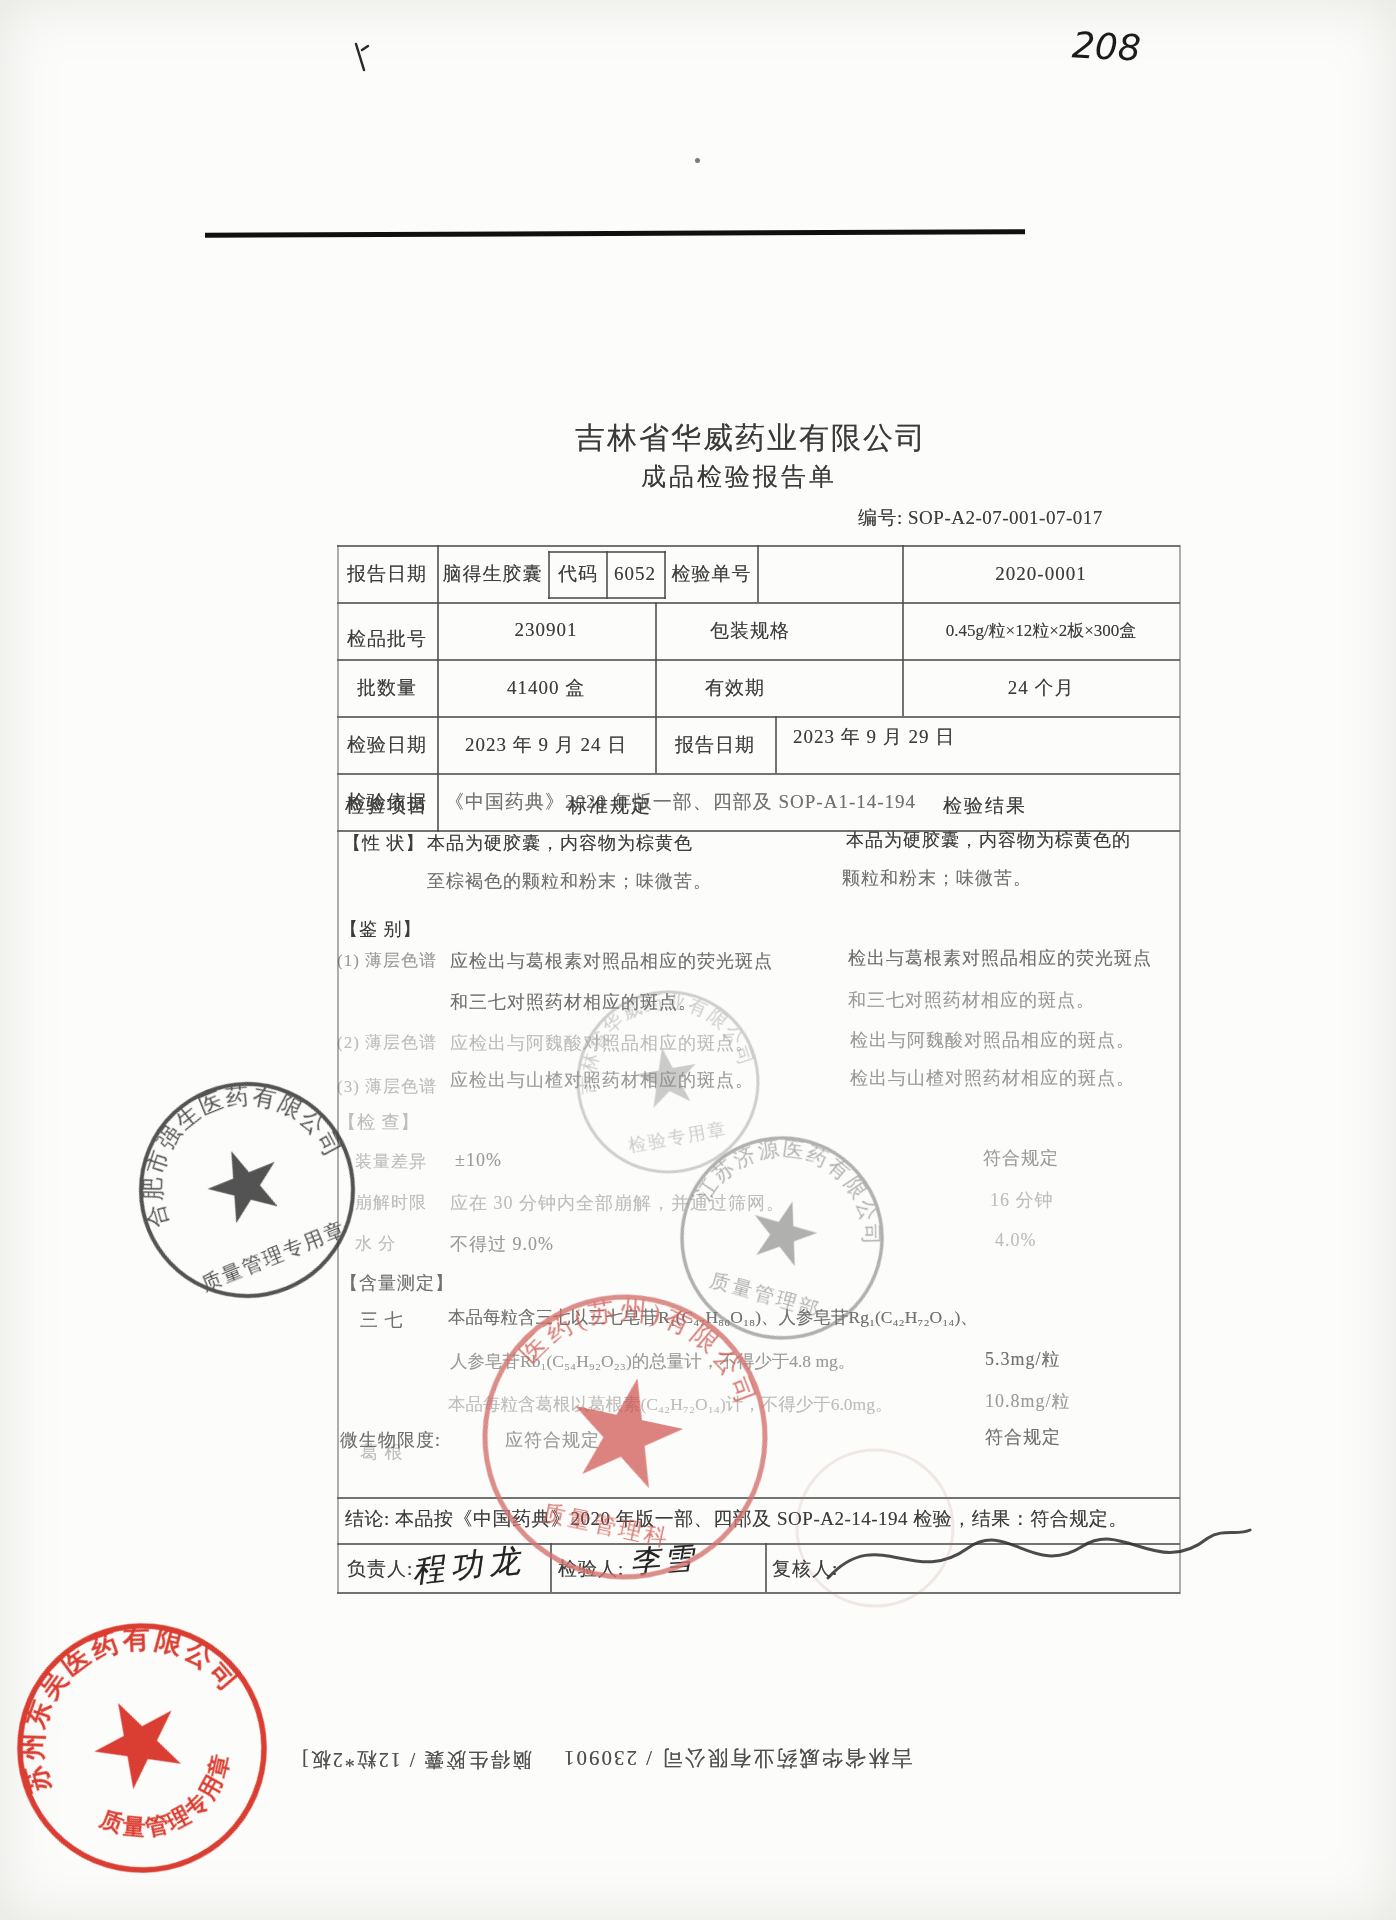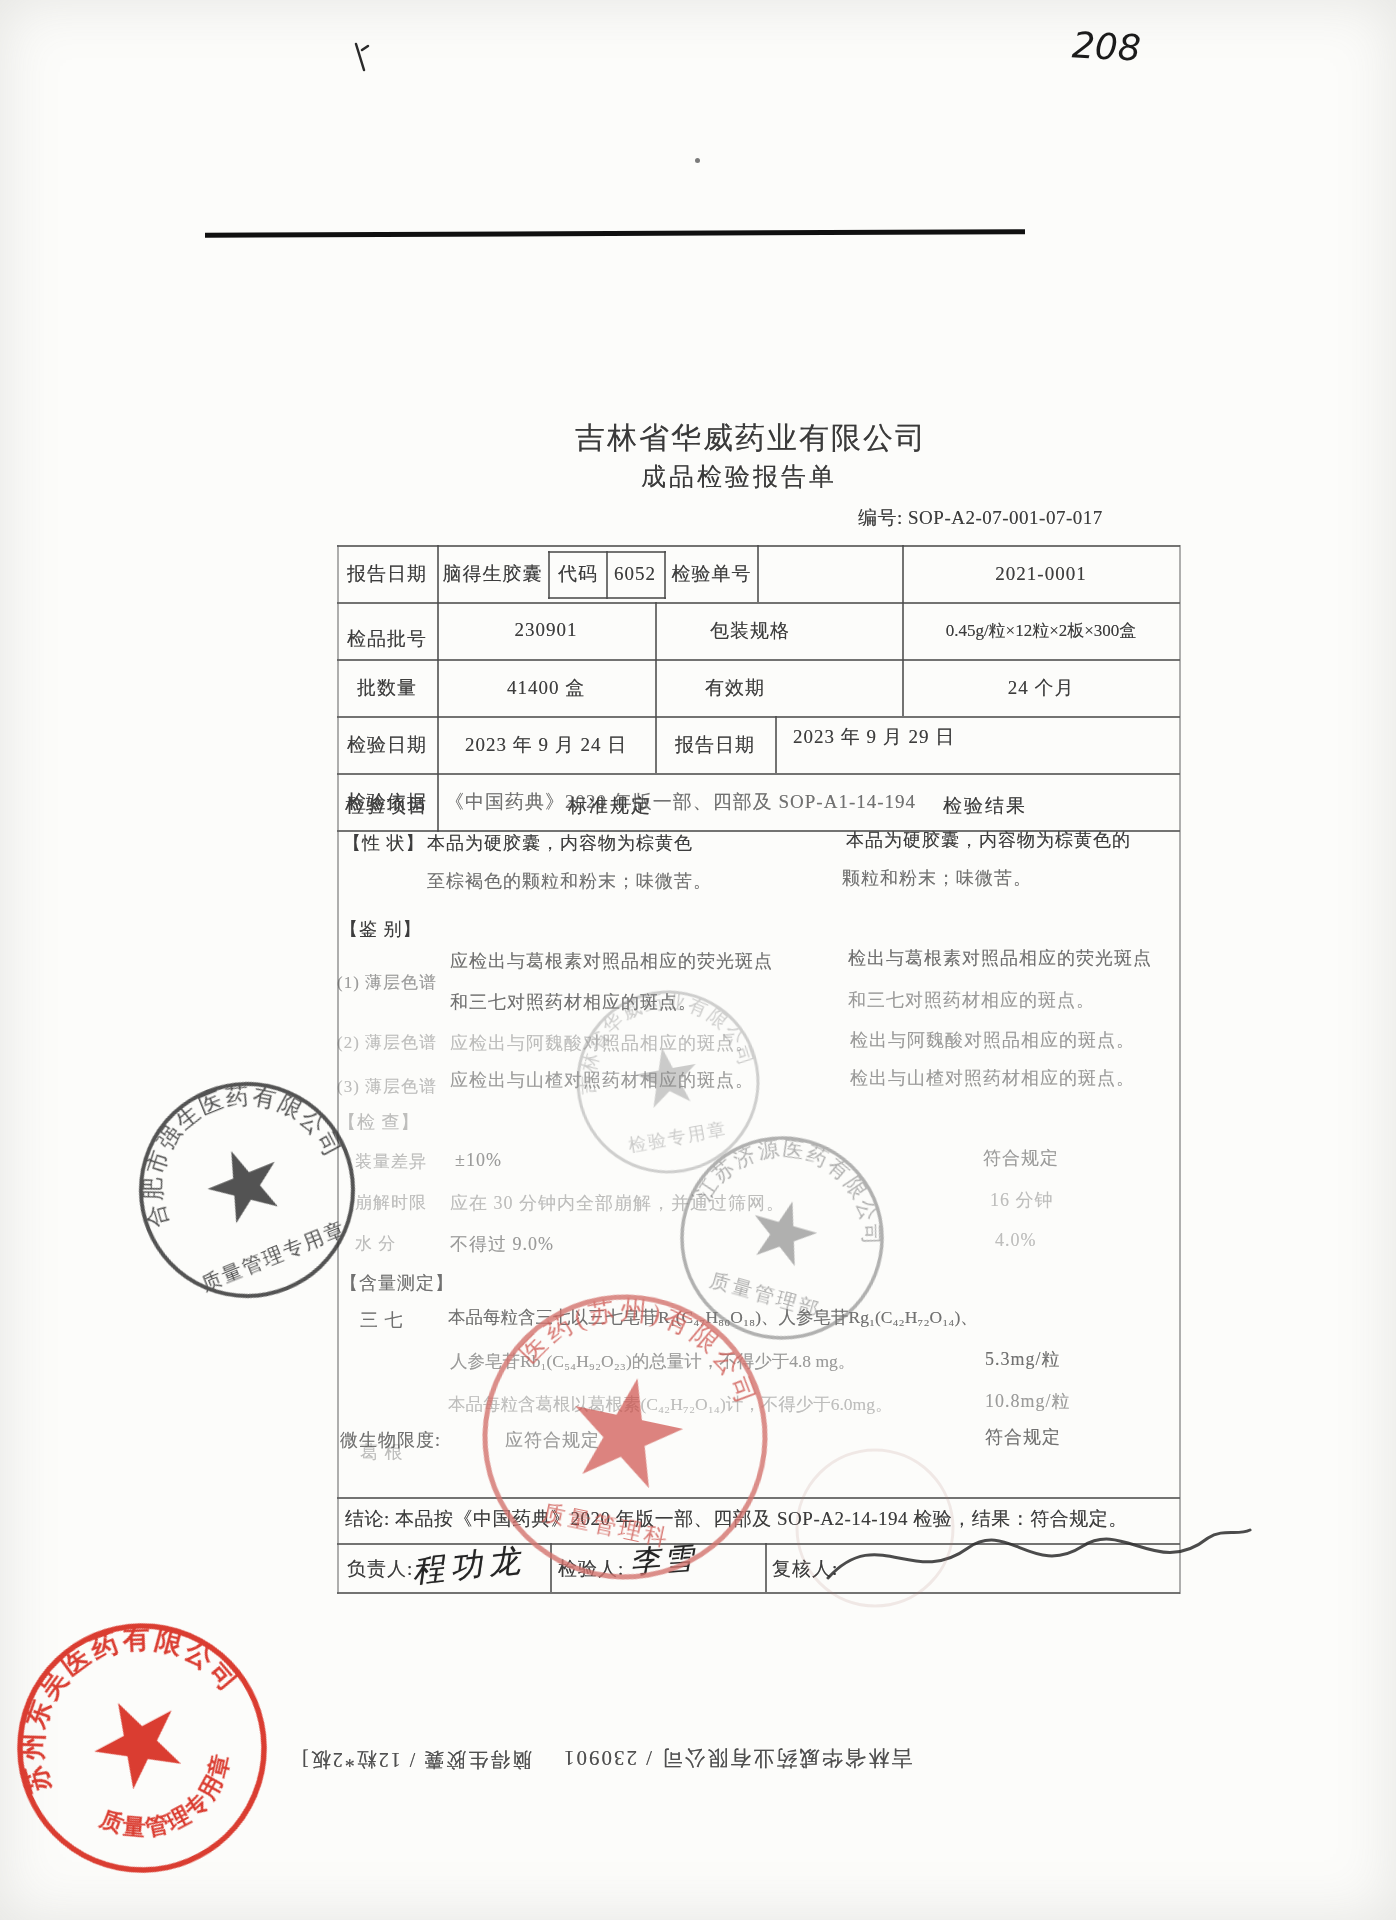--- a/index.html
+++ b/index.html
@@ -66,21 +66,21 @@
   <div class="ln" style="left:664px;top:551px;width:2px;height:48px;"></div>
 
   <div class="ln" style="left:550px;top:1543px;width:2px;height:49px;"></div>
   <div class="ln" style="left:765px;top:1543px;width:2px;height:49px;"></div>
 
   <div class="cell" style="left:337px;top:545px;width:100px;height:57px;">报告日期</div>
   <div class="cell" style="left:437px;top:545px;width:111px;height:57px;">脑得生胶囊</div>
   <div class="cell" style="left:550px;top:551px;width:56px;height:46px;">代码</div>
   <div class="cell" style="left:606px;top:551px;width:58px;height:46px;">6052</div>
   <div class="cell" style="left:666px;top:545px;width:91px;height:57px;">检验单号</div>
-  <div class="cell" style="left:902px;top:545px;width:278px;height:57px;">2021-0001</div>
+  <div class="cell" style="left:902px;top:545px;width:278px;height:57px;">2020-0001</div>
 
   <div class="cell" style="left:337px;top:602px;width:100px;height:74px;">检品批号</div>
   <div class="cell" style="left:437px;top:602px;width:218px;height:55px;">230901</div>
   <div class="cell" style="left:655px;top:602px;width:190px;height:57px;">包装规格</div>
   <div class="cell" style="left:902px;top:602px;width:278px;height:57px;font-size:17px;letter-spacing:0;">0.45g/粒×12粒×2板×300盒</div>
 
   <div class="cell" style="left:337px;top:659px;width:100px;height:57px;">批数量</div>
   <div class="cell" style="left:437px;top:659px;width:218px;height:57px;">41400 盒</div>
   <div class="cell" style="left:655px;top:659px;width:160px;height:57px;">有效期</div>
   <div class="cell" style="left:902px;top:659px;width:278px;height:57px;">24 个月</div>
@@ -97,21 +97,21 @@
   <div class="t" style="left:568px;top:793px;font-size:19px;letter-spacing:2px;">标准规定</div>
   <div class="t" style="left:943px;top:793px;font-size:19px;letter-spacing:2px;">检验结果</div>
 
   <div class="t" style="left:343px;top:831px;">【性 状】</div>
   <div class="t" style="left:427px;top:831px;">本品为硬胶囊，内容物为棕黄色</div>
   <div class="t f1" style="left:427px;top:869px;">至棕褐色的颗粒和粉末；味微苦。</div>
   <div class="t" style="left:846px;top:828px;">本品为硬胶囊，内容物为棕黄色的</div>
   <div class="t f1" style="left:842px;top:866px;">颗粒和粉末；味微苦。</div>
 
   <div class="t" style="left:340px;top:917px;">【鉴 别】</div>
-  <div class="t f2" style="left:337px;top:949px;font-size:17px;margin-top:22px;">(1) 薄层色谱</div>
+  <div class="t f2" style="left:337px;top:949px;font-size:17px;">(1) 薄层色谱</div>
   <div class="t f1" style="left:450px;top:949px;">应检出与葛根素对照品相应的荧光斑点</div>
   <div class="t f1" style="left:450px;top:990px;">和三七对照药材相应的斑点。</div>
   <div class="t f1" style="left:848px;top:946px;">检出与葛根素对照品相应的荧光斑点</div>
   <div class="t f2" style="left:848px;top:988px;">和三七对照药材相应的斑点。</div>
 
   <div class="t f3" style="left:337px;top:1031px;font-size:17px;">(2) 薄层色谱</div>
   <div class="t f3" style="left:450px;top:1031px;">应检出与阿魏酸对照品相应的斑点。</div>
   <div class="t f2" style="left:850px;top:1028px;">检出与阿魏酸对照品相应的斑点。</div>
 
   <div class="t f3" style="left:337px;top:1068px;font-size:17px;margin-top:7px;">(3) 薄层色谱</div>

